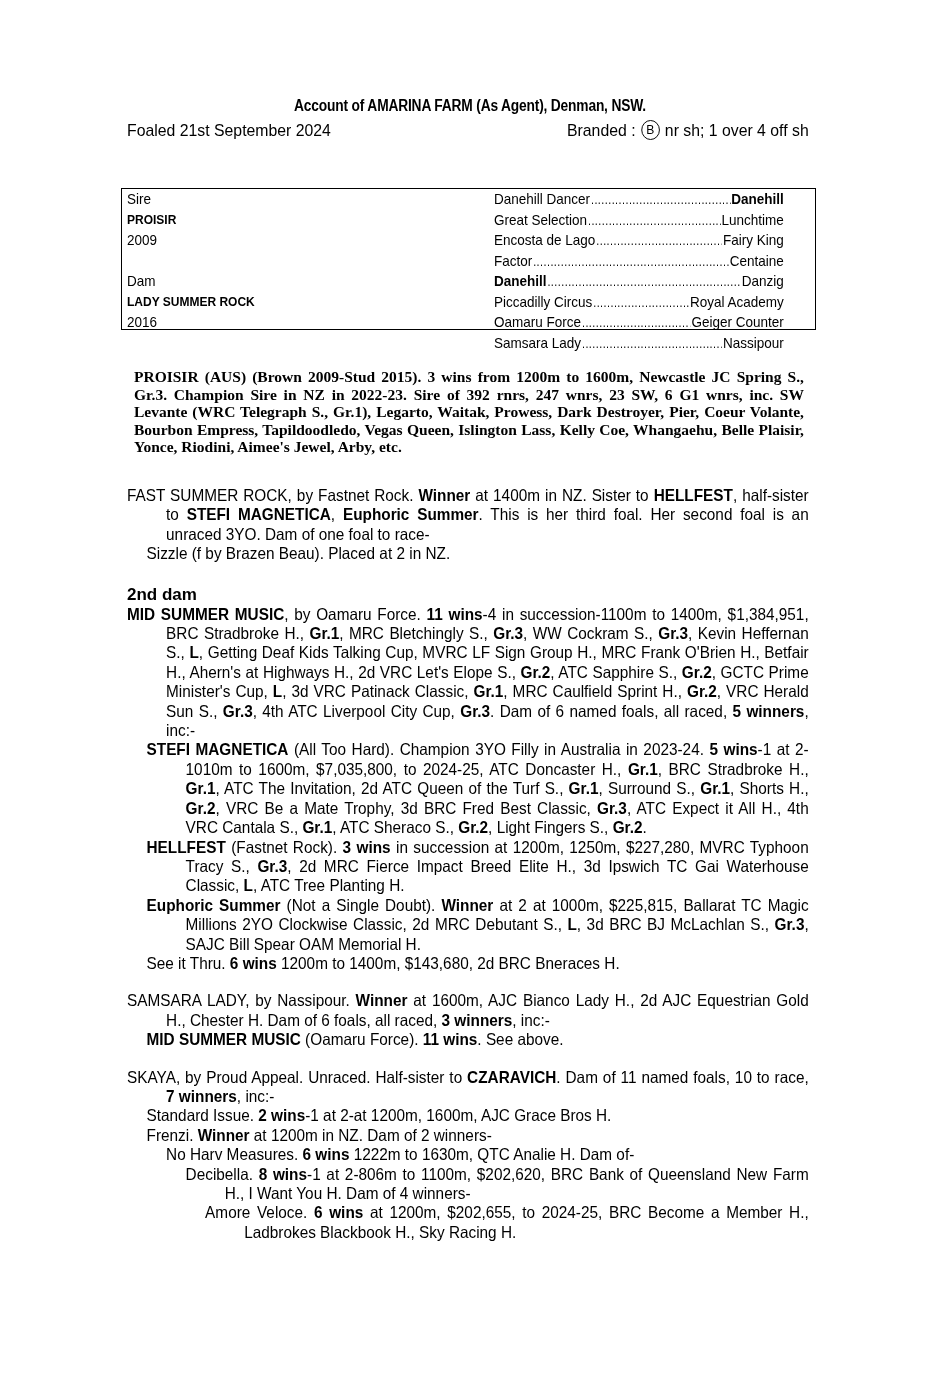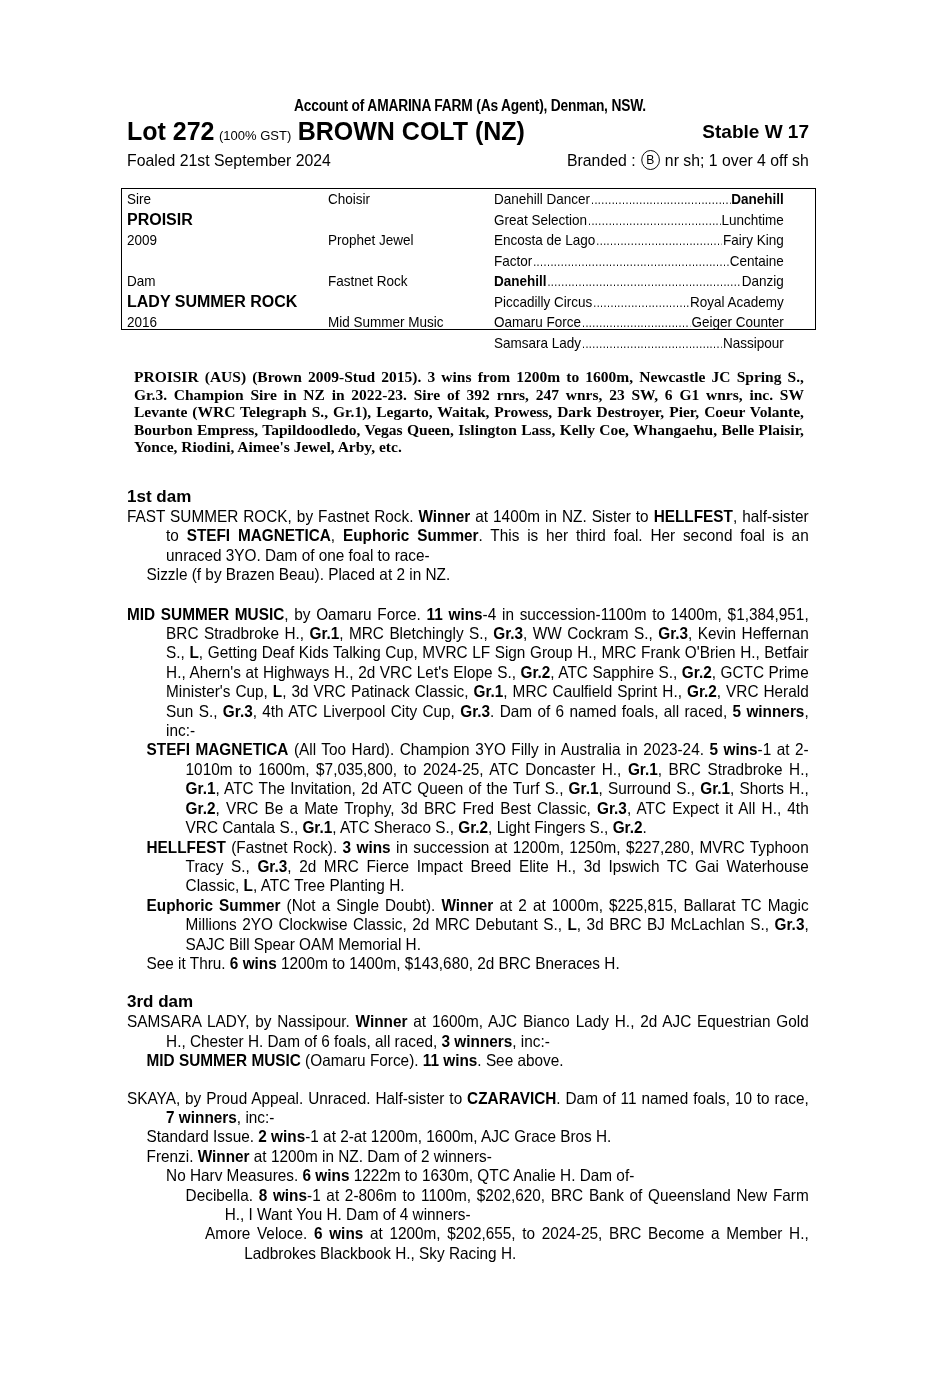--- a/index.html
+++ b/index.html
@@ -11,21 +11,21 @@
   .lot-row .gst { font-size: 13px; }
   .lot-row .desc { font-weight: bold; font-size: 25px; margin-left: 2px; }
   .lot-row .stable { position: absolute; right: 0; top: 1px; font-weight: bold; font-size: 19px; }
   .foaled-row { position: relative; height: 26px; line-height: 26px; font-size: 17px; margin-top: 2px; transform: scaleX(0.93); transform-origin: left; width: 733px; }
   .foaled-row .brand { position: absolute; right: 0; top: 0; }
   .brand-b { display: inline-block; width: 18px; height: 18px; border: 1px solid #000; border-radius: 50%; font-size: 13px; line-height: 18px; text-align: center; vertical-align: 2px; margin: 0 1px; }
 
   .pedigree { position: absolute; left: 121px; top: 188px; width: 695px; height: 142px; border: 1.5px solid #000; box-sizing: border-box; }
   .ped-col { position: absolute; top: 0; }
   .ped-line { height: 20.5px; line-height: 20.5px; font-size: 15px; white-space: nowrap; }
-  .ped-line.big { font-weight: bold; font-size: 16px; }
+  .ped-line.big { font-weight: bold; font-size: 12px; }
   .c1 { left: 5px; width: 200px; }
   .c2 { left: 206px; width: 180px; }
   .c3 { left: 372px; width: 296px; }
   .narrow { transform: scaleX(0.9); transform-origin: left; }
   .anc { display: flex; align-items: baseline; height: 20.5px; line-height: 20.5px; font-size: 15px; }
   .anc .l, .anc .r { white-space: nowrap; }
   .anc .dots { flex: 1; overflow: hidden; white-space: nowrap; font-size: 12px; letter-spacing: 0.5px; margin: 0 1px; }
   .anc .dots::after { content: "........................................................................................................................"; }
   .b { font-weight: bold; }
 
@@ -40,54 +40,39 @@
   .indent3 { margin-left: 63px; padding-left: 42px; text-indent: -42px; }
   .indent4 { margin-left: 84px; padding-left: 42px; text-indent: -42px; }
   .last-left { text-align-last: left; }
   .sq { transform: scaleX(0.93); transform-origin: left; width: 733px; }
 </style>
 </head>
 <body>
 
 <div class="page">
   <div class="account">Account of AMARINA FARM (As Agent), Denman, NSW.</div>
-  <div class="lot-row">
-    <span class="lot">Lot 272</span>
-    <span class="gst">(100% GST)</span>
-    <span class="desc">BROWN COLT (NZ)</span>
-    <span class="stable">Stable W 17</span>
-  </div>
   <div class="foaled-row">
     <span>Foaled 21st September 2024</span>
     <span class="brand">
       <span>Branded :</span>
       <span class="brand-b">B</span>
       <span>nr sh; 1 over 4 off sh</span>
     </span>
   </div>
 </div>
 
 <div class="pedigree">
   <div class="ped-col c1">
     <div class="ped-line narrow">Sire</div>
     <div class="ped-line big">PROISIR</div>
     <div class="ped-line narrow">2009</div>
     <div class="ped-line"></div>
     <div class="ped-line narrow">Dam</div>
     <div class="ped-line big">LADY SUMMER ROCK</div>
     <div class="ped-line narrow">2016</div>
-  </div>
-  <div class="ped-col c2">
-    <div class="ped-line narrow">Choisir</div>
-    <div class="ped-line"></div>
-    <div class="ped-line narrow">Prophet Jewel</div>
-    <div class="ped-line"></div>
-    <div class="ped-line narrow">Fastnet Rock</div>
-    <div class="ped-line"></div>
-    <div class="ped-line narrow">Mid Summer Music</div>
   </div>
   <div class="ped-col c3">
     <div class="anc narrow" style="width:322px">
       <span class="l">Danehill Dancer</span>
         <span class="dots"></span>
         <span class="r b">Danehill</span>
     </div>
     <div class="anc narrow" style="width:322px">
       <span class="l">Great Selection</span>
         <span class="dots"></span>
@@ -123,47 +108,46 @@
         <span class="dots"></span>
         <span class="r">Nassipour</span>
     </div>
   </div>
 </div>
 
 <div class="sire-para">PROISIR (AUS) (Brown 2009-Stud 2015). 3 wins from 1200m to 1600m, Newcastle JC Spring S., Gr.3. Champion Sire in NZ in 2022-23. Sire of 392 rnrs, 247 wnrs, 23 SW, 6 G1 wnrs, inc. SW Levante (WRC Telegraph S., Gr.1), Legarto, Waitak, Prowess, Dark Destroyer, Pier, Coeur Volante, Bourbon Empress, Tapildoodledo, Vegas Queen, Islington Lass, Kelly Coe, Whangaehu, Belle Plaisir, Yonce, Riodini, Aimee's Jewel, Arby, etc.</div>
 
 <div class="body" id="dams" style="top:486px">
     <div style="margin-top: 0px;">
-      <div class="heading">1st dam</div>
       <div class="sq">
         <div class="para last-left indent0"><span>FAST SUMMER ROCK, by Fastnet Rock. </span><span class="b">Winner</span><span> at 1400m in NZ. Sister to </span><span class="b">HELLFEST</span><span>, half-sister to </span><span class="b">STEFI MAGNETICA</span><span>, </span><span class="b">Euphoric Summer</span><span>. This is her third foal. Her second foal is an unraced 3YO. Dam of one foal to race-</span></div>
       </div>
       <div class="sq">
         <div class="para last-left indent1"><span>Sizzle (f by Brazen Beau). Placed at 2 in NZ.</span></div>
       </div>
     </div>
     <div style="margin-top: 20px;">
+      <div class="heading">2nd dam</div>
       <div class="sq">
         <div class="para last-left indent0"><span class="b">MID SUMMER MUSIC</span><span>, by Oamaru Force. </span><span class="b">11 wins</span><span>-4 in succession-1100m to 1400m, $1,384,951, BRC Stradbroke H., </span><span class="b">Gr.1</span><span>, MRC Bletchingly S., </span><span class="b">Gr.3</span><span>, WW Cockram S., </span><span class="b">Gr.3</span><span>, Kevin Heffernan S., </span><span class="b">L</span><span>, Getting Deaf Kids Talking Cup, MVRC LF Sign Group H., MRC Frank O'Brien H., Betfair H., Ahern's at Highways H., 2d VRC Let's Elope S., </span><span class="b">Gr.2</span><span>, ATC Sapphire S., </span><span class="b">Gr.2</span><span>, GCTC Prime Minister's Cup, </span><span class="b">L</span><span>, 3d VRC Patinack Classic, </span><span class="b">Gr.1</span><span>, MRC Caulfield Sprint H., </span><span class="b">Gr.2</span><span>, VRC Herald Sun S., </span><span class="b">Gr.3</span><span>, 4th ATC Liverpool City Cup, </span><span class="b">Gr.3</span><span>. Dam of 6 named foals, all raced, </span><span class="b">5 winners</span><span>, inc:-</span></div>
       </div>
       <div class="sq">
         <div class="para last-left indent1"><span class="b">STEFI MAGNETICA</span><span> (All Too Hard). Champion 3YO Filly in Australia in 2023-24. </span><span class="b">5 wins</span><span>-1 at 2-1010m to 1600m, $7,035,800, to 2024-25, ATC Doncaster H., </span><span class="b">Gr.1</span><span>, BRC Stradbroke H., </span><span class="b">Gr.1</span><span>, ATC The Invitation, 2d ATC Queen of the Turf S., </span><span class="b">Gr.1</span><span>, Surround S., </span><span class="b">Gr.1</span><span>, Shorts H., </span><span class="b">Gr.2</span><span>, VRC Be a Mate Trophy, 3d BRC Fred Best Classic, </span><span class="b">Gr.3</span><span>, ATC Expect it All H., 4th VRC Cantala S., </span><span class="b">Gr.1</span><span>, ATC Sheraco S., </span><span class="b">Gr.2</span><span>, Light Fingers S., </span><span class="b">Gr.2</span><span>.</span></div>
       </div>
       <div class="sq">
         <div class="para last-left indent1"><span class="b">HELLFEST</span><span> (Fastnet Rock). </span><span class="b">3 wins</span><span> in succession at 1200m, 1250m, $227,280, MVRC Typhoon Tracy S., </span><span class="b">Gr.3</span><span>, 2d MRC Fierce Impact Breed Elite H., 3d Ipswich TC Gai Waterhouse Classic, </span><span class="b">L</span><span>, ATC Tree Planting H.</span></div>
       </div>
       <div class="sq">
         <div class="para last-left indent1"><span class="b">Euphoric Summer</span><span> (Not a Single Doubt). </span><span class="b">Winner</span><span> at 2 at 1000m, $225,815, Ballarat TC Magic Millions 2YO Clockwise Classic, 2d MRC Debutant S., </span><span class="b">L</span><span>, 3d BRC BJ McLachlan S., </span><span class="b">Gr.3</span><span>, SAJC Bill Spear OAM Memorial H.</span></div>
       </div>
       <div class="sq">
         <div class="para last-left indent1"><span>See it Thru. </span><span class="b">6 wins</span><span> 1200m to 1400m, $143,680, 2d BRC Bneraces H.</span></div>
       </div>
     </div>
     <div style="margin-top: 18px;">
-      <div class="heading">3rd dam</div>
       <div class="sq">
         <div class="para last-left indent0"><span>SAMSARA LADY, by Nassipour. </span><span class="b">Winner</span><span> at 1600m, AJC Bianco Lady H., 2d AJC Equestrian Gold H., Chester H. Dam of 6 foals, all raced, </span><span class="b">3 winners</span><span>, inc:-</span></div>
       </div>
       <div class="sq">
         <div class="para last-left indent1"><span class="b">MID SUMMER MUSIC</span><span> (Oamaru Force). </span><span class="b">11 wins</span><span>. See above.</span></div>
       </div>
     </div>
     <div style="margin-top: 18px;">
       <div class="sq">
         <div class="para last-left indent0"><span>SKAYA, by Proud Appeal. Unraced. Half-sister to </span><span class="b">CZARAVICH</span><span>. Dam of 11 named foals, 10 to race, </span><span class="b">7 winners</span><span>, inc:-</span></div>

